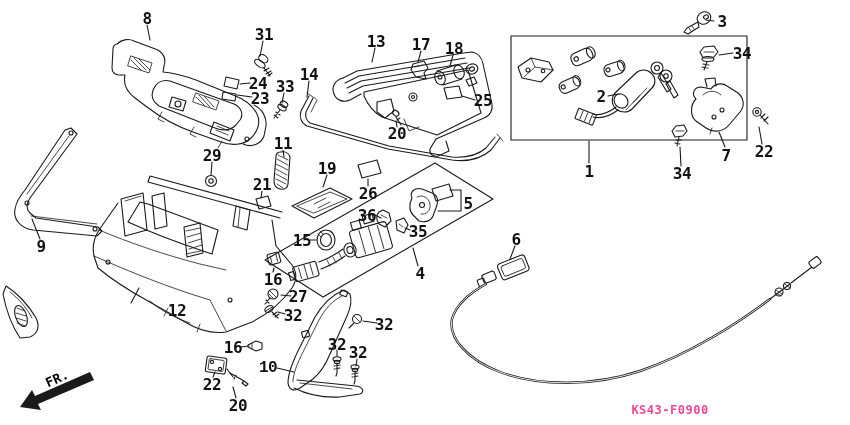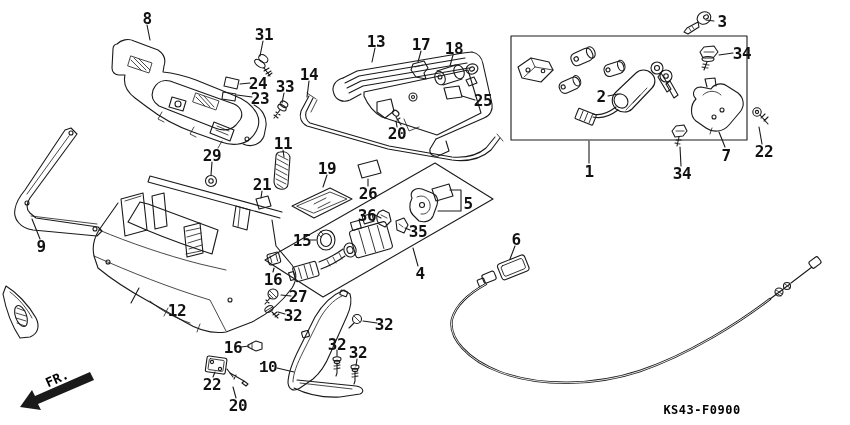--- a/index.html
+++ b/index.html
@@ -9,22 +9,22 @@
   #art path,#art rect,#art ellipse,#art circle,#art line,#art polyline,#art polygon{
       stroke:#1a1a1a;fill:none;stroke-width:1.1;stroke-linecap:round;stroke-linejoin:round;}
   #art .thin{stroke-width:0.8;}
   #art .cable{stroke-width:2.4;}
   #art .cablecore{stroke:#ffffff;stroke-width:0.9;}
   #art .solid{fill:#1a1a1a;stroke:none;}
   #labels{position:absolute;left:0;top:0;width:100%;height:100%;}
   .part-label{position:absolute;transform:translate(-50%,-50%);
       font:bold 16px "DejaVu Sans Mono", monospace;color:#111;letter-spacing:-0.5px;
       white-space:nowrap;}
-  .code-label{position:absolute;left:660px;top:403px;width:84px;text-align:center;
-      font:bold 12px "DejaVu Sans Mono", monospace;color:#000000;letter-spacing:0.5px;}
+  .code-label{position:absolute;left:628px;top:403px;width:84px;text-align:center;
+      font:bold 12px "DejaVu Sans Mono", monospace;color:#ec4899;letter-spacing:0.5px;}
   .fr-label{position:absolute;left:38px;top:371px;width:38px;text-align:center;
       font:bold 13px "DejaVu Sans Mono", monospace;color:#000;
       transform:rotate(-24deg);}
 </style>
 </head>
 <body>
 
 <div id="stage">
 
 <svg id="art" width="850" height="425" viewBox="0 0 850 425">

